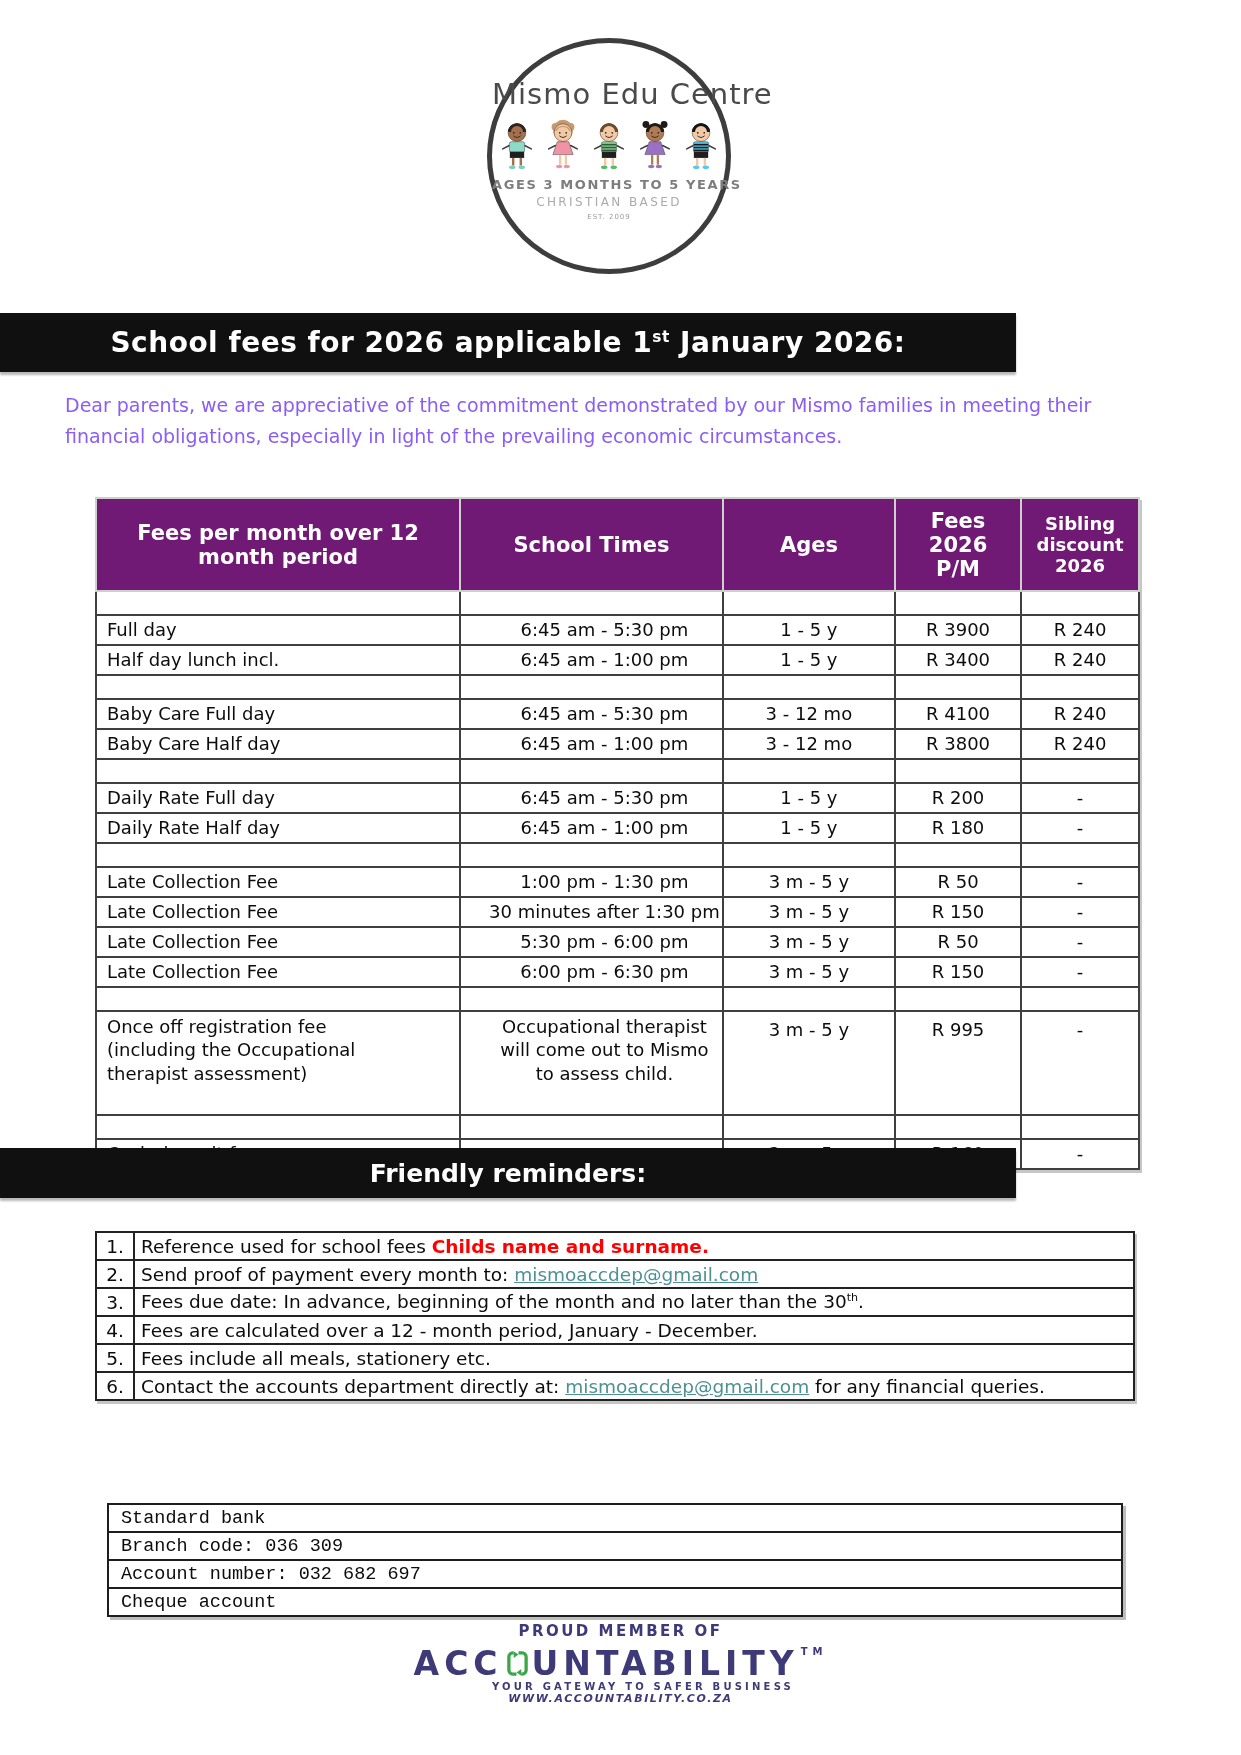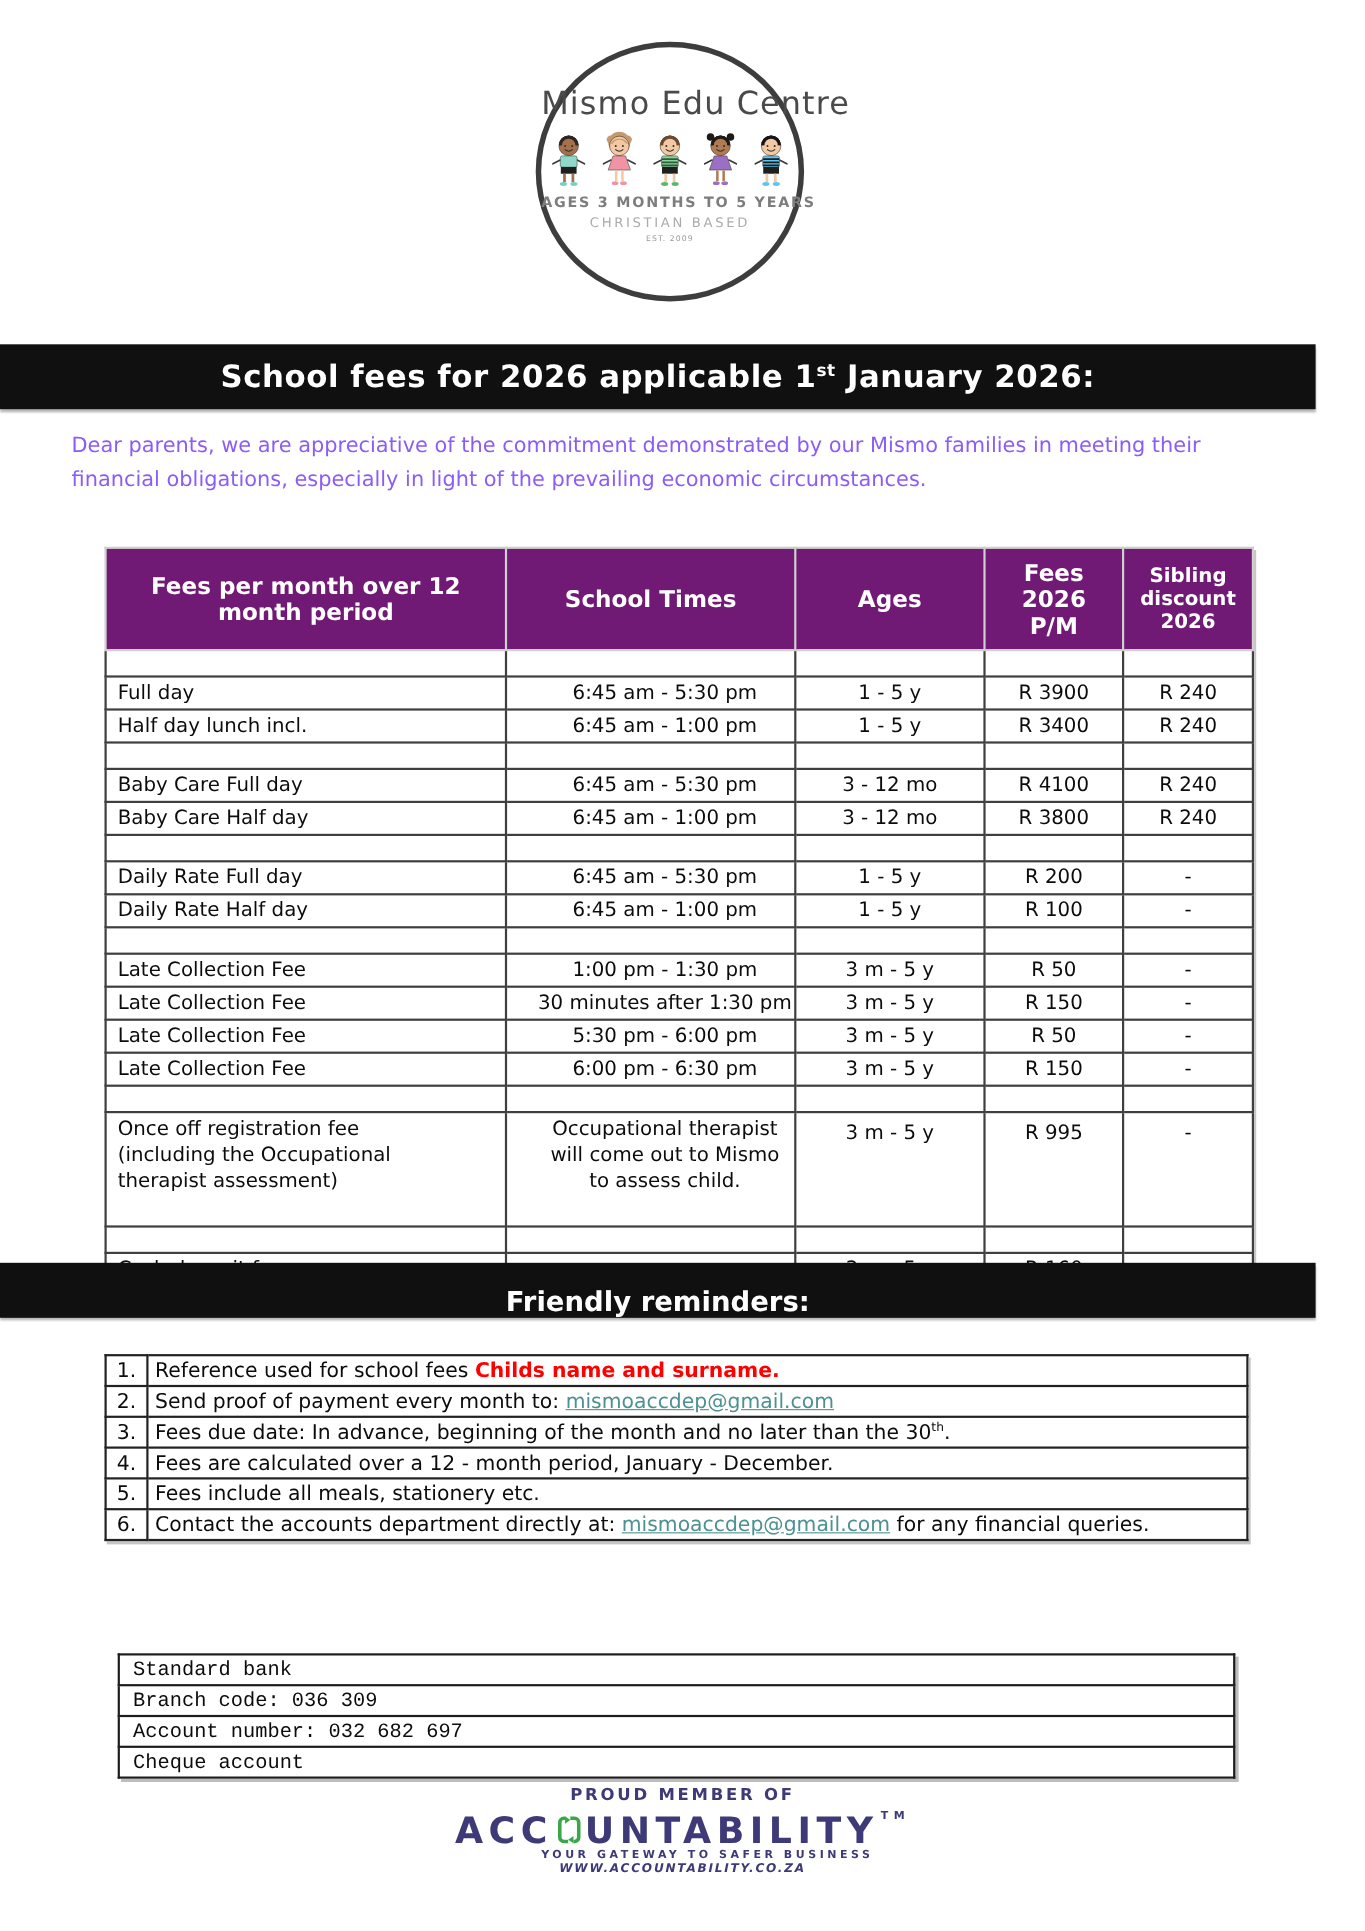--- a/index.html
+++ b/index.html
@@ -10,26 +10,26 @@
   .logo{position:absolute;left:487px;top:38px;width:234px;height:226px;border:5px solid #3d3d3d;
         border-radius:50%;background:#fff;text-align:center;}
   .logo-title{margin-top:34px;font-size:29px;color:#4a4a4a;letter-spacing:1px;font-weight:500;white-space:nowrap;}
   .kids-row{margin-top:8px;display:flex;justify-content:center;gap:4px;}
   .kid{width:42px;height:54px;}
   .logo-ages{margin-top:4px;font-size:13px;font-weight:bold;color:#7d7d7d;letter-spacing:1.6px;white-space:nowrap;}
   .logo-based{margin-top:3px;font-size:12px;color:#ababab;letter-spacing:2.4px;white-space:nowrap;}
   .logo-est{margin-top:4px;font-size:7px;color:#9a9a9a;letter-spacing:1px;}
 
   
-  .banner{position:absolute;left:0;width:1196px;background:#101010;color:#fff;
+  .banner{position:absolute;left:0;width:1016px;background:#101010;color:#fff;
           display:flex;align-items:center;justify-content:center;
           box-shadow:0 3px 2px rgba(0,0,0,0.28);}
   .banner sup{font-size:0.55em;}
   #banner-fees{top:313px;height:59px;font-size:28px;font-weight:bold;letter-spacing:0.5px;}
-  #banner-reminders{top:1148px;height:50px;font-size:25px;font-weight:bold;align-items:flex-end;}
+  #banner-reminders{top:1148px;height:50px;font-size:25px;font-weight:bold;}
   #banner-banking{top:1427px;height:46px;font-size:24px;font-weight:bold;}
 
   
   .intro{position:absolute;left:65px;top:390px;width:1105px;font-size:19px;line-height:1.62;
          color:#8b5cf6;font-weight:500;}
 
   
   .fees-table{position:absolute;left:95px;top:497px;width:1045px;border-collapse:collapse;
               box-shadow:2px 3px 0 #c6c6c6;}
   .fees-table th{background:#701a75;color:#fff;border:2px solid #cfcfcf;white-space:pre-line;
@@ -255,21 +255,21 @@
           <td class="c0">Daily Rate Full day</td>
           <td class="c1">6:45 am - 5:30 pm</td>
           <td class="c2">1 - 5 y</td>
           <td class="c3">R 200</td>
           <td class="c4">-</td>
         </tr>
         <tr class="row-data">
           <td class="c0">Daily Rate Half day</td>
           <td class="c1">6:45 am - 1:00 pm</td>
           <td class="c2">1 - 5 y</td>
-          <td class="c3">R 100</td>
+          <td class="c3">R 180</td>
           <td class="c4">-</td>
         </tr>
         <tr class="row-spacer">
           <td class="c0"></td>
           <td class="c1"></td>
           <td class="c2"></td>
           <td class="c3"></td>
           <td class="c4"></td>
         </tr>
         <tr class="row-data">

